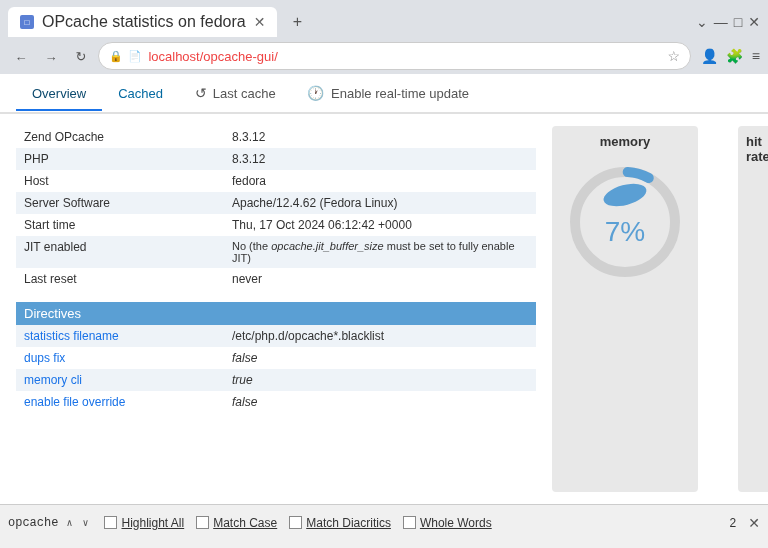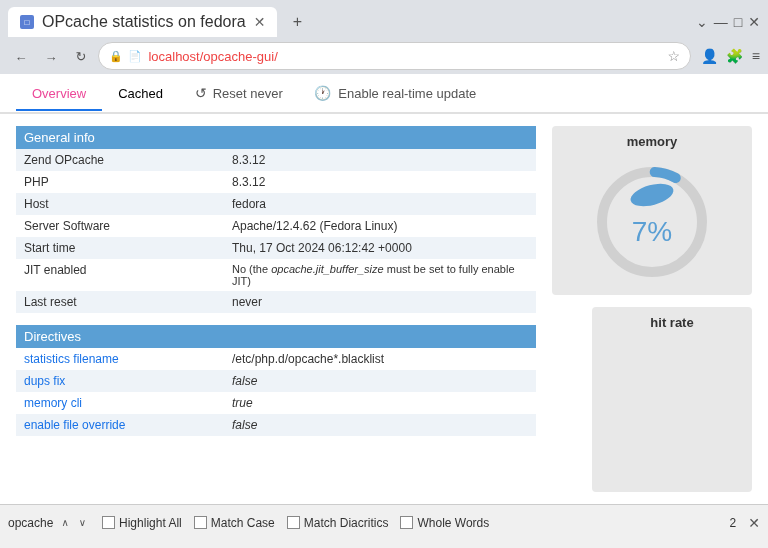--- a/index.html
+++ b/index.html
@@ -24,59 +24,59 @@
     .address-text { flex: 1; color: #ef4444; }
     .bookmark-icon { font-size: 14px; color: #888; cursor: pointer; }
     .nav-right { display: flex; align-items: center; gap: 8px; margin-left: 6px; }
     .nav-right span { font-size: 14px; cursor: pointer; color: #555; }
 
     
     .page-content { background: white; height: 430px; overflow: hidden; }
 
     
     .page-tabs { display: flex; align-items: center; border-bottom: 2px solid #e0e0e0; padding: 0 16px; height: 40px; background: white; }
-    .page-tab { padding: 8px 16px; cursor: pointer; font-size: 13px; color: #000000; border-bottom: 2px solid transparent; margin-bottom: -2px; }
-    .page-tab.active { color: #ec4899; border-bottom: 2px solid #1a73e8; }
+    .page-tab { padding: 8px 16px; cursor: pointer; font-size: 13px; color: #0369a1; border-bottom: 2px solid transparent; margin-bottom: -2px; }
+    .page-tab.active { color: #0c4a6e; border-bottom: 2px solid #1a73e8; }
     .page-tab-action { display: flex; align-items: center; gap: 6px; padding: 8px 16px; cursor: pointer; font-size: 13px; color: #555; }
     .page-tab-action .icon { font-size: 14px; }
 
     
     .main-content { display: flex; padding: 12px 16px; gap: 16px; height: 390px; overflow: hidden; }
 
     
     .left-panel { flex: 1; overflow: hidden; }
     .info-table { width: 100%; border-collapse: collapse; }
     .section-header { background: #5a9fd4; color: white; padding: 4px 8px; font-size: 13px; font-weight: normal; }
     .info-row td { padding: 4px 8px; font-size: 12px; vertical-align: top; }
     .info-row:nth-child(even) { background: #eef3f8; }
     .info-row td:first-child { color: #333; width: 40%; }
     .info-row td:last-child { color: #333; }
     .section-gap { height: 12px; }
     .link-cell { color: #1a73e8; text-decoration: none; cursor: pointer; }
     .italic-val { font-style: italic; }
 
     
-    .right-panel { width: 200px; display: flex; flex-direction: column; gap: 0; }
+    .right-panel { width: 200px; display: flex; flex-direction: row; gap: 0; }
     .gauge-box { background: #e8e8e8; border-radius: 4px; padding: 8px; display: flex; flex-direction: column; align-items: center; }
     .gauge-title { font-size: 13px; font-weight: bold; color: #333; margin-bottom: 8px; }
     .gauge-circle { position: relative; width: 130px; height: 130px; }
     .gauge-svg { width: 130px; height: 130px; }
     .gauge-percentage { position: absolute; top: 50%; left: 50%; transform: translate(-50%, -20%); font-size: 28px; color: #5a9fd4; font-weight: 300; }
     .gauge-spacer { height: 12px; }
     .hitrate-box { background: #e8e8e8; border-radius: 4px; padding: 8px; display: flex; flex-direction: column; align-items: center; flex: 1; margin-left: 40px; }
     .hitrate-title { font-size: 13px; font-weight: bold; color: #333; }
 
     
     .find-bar { background: #f0f0f0; border-top: 1px solid #ccc; height: 36px; display: flex; align-items: center; padding: 0 8px; gap: 8px; }
-    .find-input-section { display: flex; align-items: center; gap: 4px; }
+    .find-input-section { display: flex; align-items: center; gap: 4px; font-family: Liberation Mono, monospace; }
     .find-label { font-size: 12px; color: #333; }
     .find-arrows { display: flex; gap: 2px; }
     .find-arrow { font-size: 10px; cursor: pointer; padding: 2px 4px; color: #555; }
     .find-options { display: flex; align-items: center; gap: 12px; margin-left: 4px; }
-    .find-option { display: flex; gap: 4px; font-size: 12px; color: #333; cursor: pointer; }
+    .find-option { display: flex; gap: 4px; font-size: 12px; color: #333; cursor: pointer; text-decoration: underline; }
     .find-checkbox { width: 13px; height: 13px; border: 1px solid #888; background: white; cursor: pointer; }
     .find-count { font-size: 12px; color: #333; margin-left: auto; }
     .find-close { font-size: 14px; cursor: pointer; color: #555; margin-left: 4px; }
   </style>
 </head>
 <body>
 
 <div class="browser-chrome">
 
   <div class="tab-bar">
@@ -123,36 +123,33 @@
 
   <div class="page-tabs">
     <div class="page-tab active">
       <span>Overview</span>
     </div>
     <div class="page-tab">
       <span>Cached</span>
     </div>
     <div class="page-tab-action">
       <span class="icon">↺</span>
-      <span>Reset never</span>
+      <span>Last cache</span>
     </div>
     <div class="page-tab-action">
       <span class="icon">🕐</span>
       <span>Enable real-time update</span>
     </div>
   </div>
 
   <div class="main-content">
 
     <div class="left-panel">
       <table class="info-table">
         <tbody>
-            <tr>
-          <td colspan="2" class="section-header">General info</td>
-        </tr>
         <tr class="info-row">
           <td>Zend OPcache</td>
           <td>8.3.12</td>
         </tr>
         <tr class="info-row">
           <td>PHP</td>
           <td>8.3.12</td>
         </tr>
         <tr class="info-row">
           <td>Host</td>

